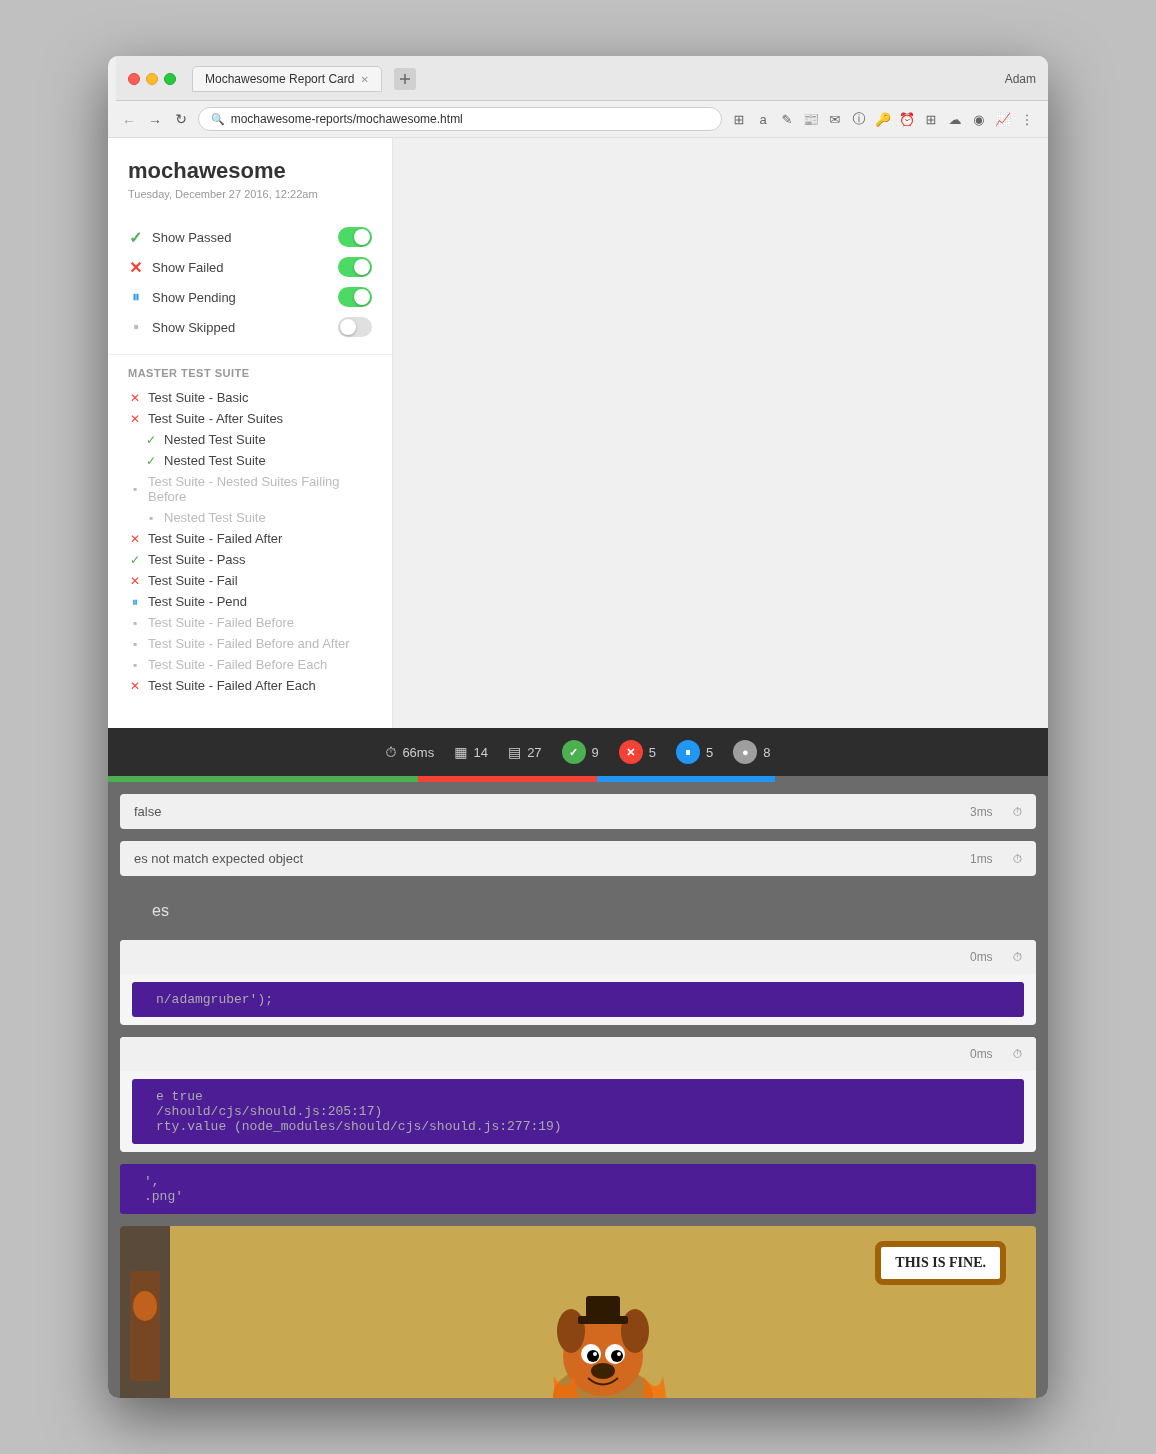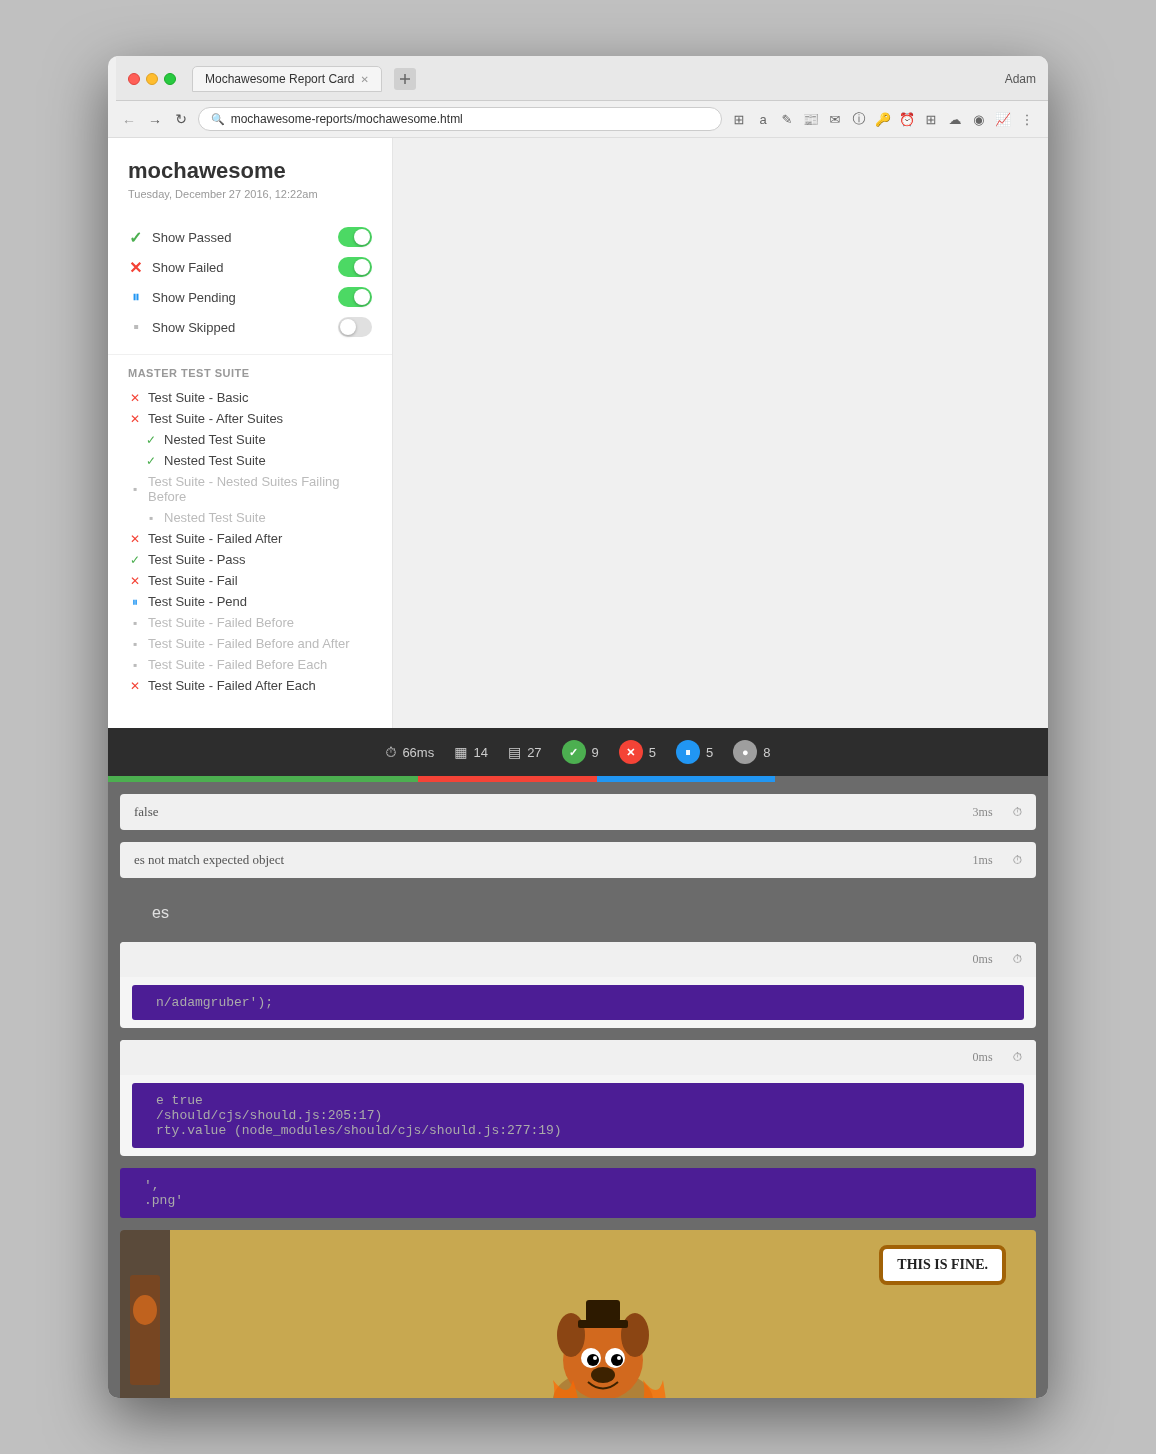--- a/index.html
+++ b/index.html
@@ -341,21 +341,20 @@
     }
 
     .result-card-header {
       display: flex;
       align-items: center;
       justify-content: space-between;
       padding: 10px 14px;
       background: #f0f0f0;
       font-size: 13px;
       color: #555;
-      font-family: Liberation Serif, serif;
     }
 
     .result-duration {
       color: #888;
       font-size: 12px;
       display: flex;
       align-items: center;
       gap: 20px;
     }
 
@@ -400,21 +399,21 @@
       flex: 1;
       background: #c8a850;
       position: relative;
       display: flex;
       align-items: center;
       justify-content: center;
     }
 
     .speech-bubble {
       background: white;
-      border: 4px solid #a16207;
+      border: 6px solid #a16207;
       border-radius: 8px;
       padding: 8px 14px;
       position: absolute;
       top: 15px;
       right: 30px;
       font-size: 14px;
       font-weight: 700;
       font-family: 'Comic Sans MS', cursive;
       color: #222;
     }

